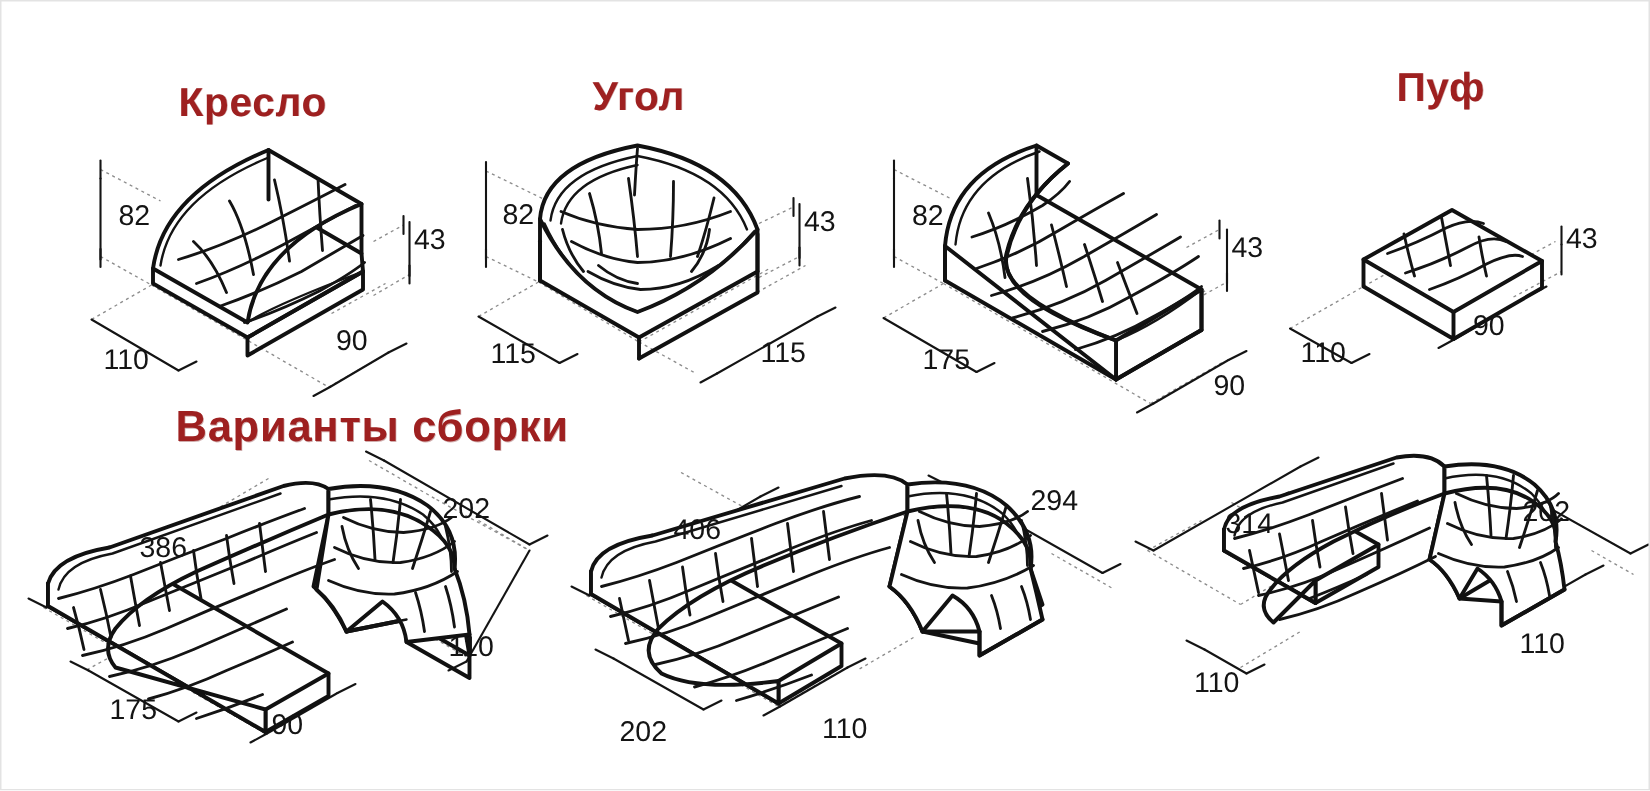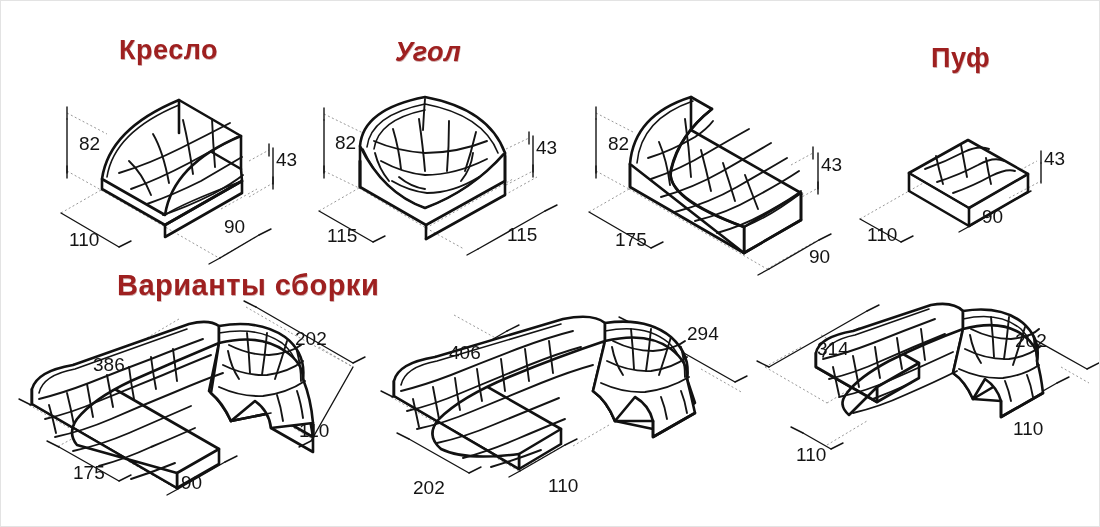--- a/index.html
+++ b/index.html
@@ -81,22 +81,22 @@
     stroke-width: 0.9;
     stroke-dasharray: 2 2.4;
   }
   .white-fill { fill: #ffffff; }
 </style>
 </head>
 <body>
 
 <div id="page">
 
-  <div class="title module" style="left:118px; top:34px;text-align:center;">Кресло</div>
-  <div class="title module" style="left:394px; top:36px;font-style:italic;">Угол</div>
+  <div class="title module" style="left:118px; top:52px;text-align:center;">Кресло</div>
+  <div class="title module" style="left:394px; top:48px;">Угол</div>
   <div class="title module" style="left:930px; top:42px;">Пуф</div>
 
   <div class="title section" style="left:116px; top:268px;">Варианты сборки</div>
 
   <svg class="drawing" viewBox="0 0 1100 527">
 
     <g>
 
       <g>
         <path class="ext" d="M66,112 L106,133"></path>

